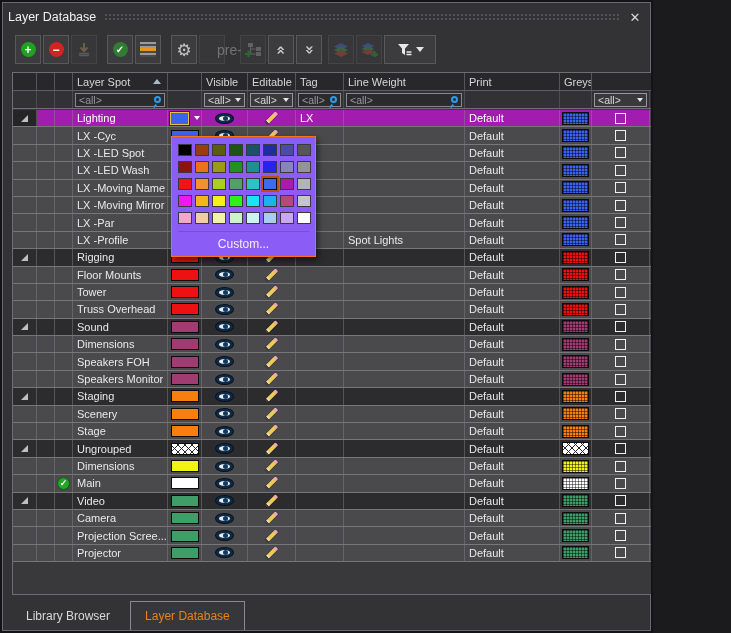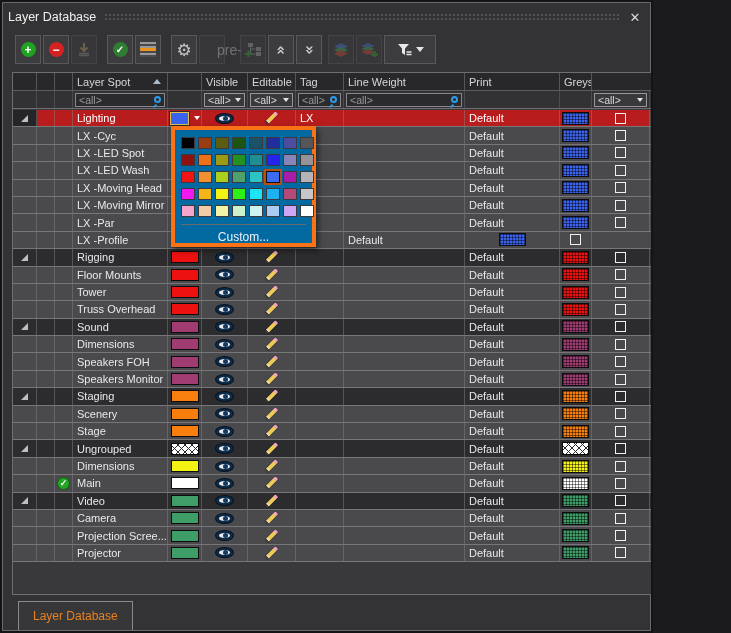--- a/index.html
+++ b/index.html
@@ -39,21 +39,21 @@
   .fcell{display:flex;align-items:center;padding:1px 2px;border-right:1px solid #4c4c50;}
   .search{flex:1;display:flex;align-items:center;height:14px;background:#2b2b2d;border:1px solid #88888c;padding:0 3px;font-size:10.5px;color:#98989c;white-space:nowrap;}
   .mag{margin-left:auto;position:relative;width:7px;height:7px;border:2px solid #2f9be8;border-radius:50%;flex:none;}
   .mag::after{content:"";position:absolute;width:2px;height:4px;background:#2f9be8;left:-2px;top:6px;transform:rotate(45deg);}
   .dd{flex:1;display:flex;align-items:center;height:14px;background:#39393b;border:1px solid #97979b;padding:0 3px;font-size:10.5px;color:#d8d8da;}
   .dd .caret{margin-left:auto;border-top-width:4px;border-left-width:3.5px;border-right-width:3.5px;}
 
   .rows{position:absolute;left:0;top:37px;right:0;bottom:0;overflow:hidden;}
   .row{height:17.4px;background:#4a4a4d;border-bottom:1px solid #77777a;font-size:11px;color:#e9e9eb;}
   .row.group{background:#2c2c2e;}
-  .row.selected{background:#b91c1c;color:#ffffff;}
+  .row.selected{background:#a21caf;color:#ffffff;}
   .cell{display:flex;align-items:center;padding:0 4px;border-right:1px solid rgba(135,135,140,.45);overflow:hidden;white-space:nowrap;}
   .cell.center{justify-content:center;padding:0;}
   .cell.last{border-right:none;}
   .row.selected .cell.expcell{background:#252527;}
   .row.selected .cell.last{background:#474749;}
   .tri{width:0;height:0;border-left:7px solid transparent;border-bottom:7px solid #bfbfc2;}
   .swatch{width:28px;height:12px;border:1px solid #0d0d0f;}
   .hatch{background:#ffffff;background-image:repeating-linear-gradient(45deg,#2a2a2a 0 1px,transparent 1px 5px),repeating-linear-gradient(-45deg,#2a2a2a 0 1px,transparent 1px 5px);}
   .printsw{width:27px;height:13px;border:1px solid #0d0d0f;background-image:linear-gradient(rgba(0,0,0,.45) 1px,transparent 1px),linear-gradient(90deg,rgba(0,0,0,.45) 1px,transparent 1px);background-size:3px 3px;}
   .printsw.hatch{background-image:repeating-linear-gradient(45deg,#2a2a2a 0 1px,transparent 1px 5px),repeating-linear-gradient(-45deg,#2a2a2a 0 1px,transparent 1px 5px);background-size:auto;}
@@ -61,21 +61,21 @@
   .eye::before{content:"";position:absolute;left:3px;top:2px;width:11px;height:5px;border-radius:50%;background:#e9edf2;}
   .eye::after{content:"";position:absolute;left:7px;top:2px;width:5px;height:5px;border-radius:50%;background:#15395c;}
   .pencil{width:15px;height:4px;border-radius:1px;transform:rotate(-45deg);background:linear-gradient(90deg,#4a4038 0 2px,#e9d6a0 2px 4px,#edcb55 4px 12px,#f0a6b8 12px 15px);box-shadow:0 0 0 .5px rgba(0,0,0,.35);}
   .chk{width:11px;height:11px;border:1.5px solid #f0f0f2;background:transparent;}
   .statuschk{width:13px;height:13px;border-radius:50%;background:#25a525;border:1px solid #0f5d0f;color:#fff;font-size:9px;font-weight:bold;display:flex;align-items:center;justify-content:center;}
   .colordrop{display:flex;align-items:center;gap:2px;}
   .colordrop .sw{width:19px;height:13px;border:1px solid #e3c04e;box-shadow:0 0 0 1px #2a2a2a;}
   .colordrop .arr{width:0;height:0;border-left:3.5px solid transparent;border-right:3.5px solid transparent;border-top:4px solid #ffffff;margin-left:3px;}
 
   
-  .popup{position:absolute;left:169px;top:124px;width:145px;height:121px;background:#0369a1;border:4px solid #f97316;box-shadow:2px 3px 6px rgba(0,0,0,.55);z-index:20;}
+  .popup{position:absolute;left:169px;top:134px;width:145px;height:121px;background:#8b5cf6;border:1px solid #f97316;box-shadow:2px 3px 6px rgba(0,0,0,.55);z-index:20;}
   .pgrid{display:grid;grid-template-columns:repeat(8,14px);grid-auto-rows:12px;gap:5px 3px;padding:7px 0 0 6px;}
   .psw{width:14px;height:12px;border:1px solid #3a3a3e;}
   .psw.sel{box-shadow:0 0 0 2px #b85010;border-color:#101012;}
   .psep{height:1px;background:#6a6a6e;margin:7px 6px 0 6px;}
   .pcustom{text-align:center;font-size:12px;color:#f0f0f2;padding-top:5px;}
 
   
   .tabs{position:absolute;left:10px;top:599px;right:8px;height:29px;display:flex;align-items:stretch;font-size:12px;}
   .tab{display:flex;align-items:center;padding:0 14px;color:#d8d8da;}
   .tab.active{border:1px solid #8a8a8e;border-bottom:none;color:#e8821e;background:#37373a;margin-left:6px;}
@@ -345,21 +345,21 @@
           <div class="cell center">
             <div class="chk"></div>
           </div>
           <div class="cell last"></div>
         </div>
         <div class="grid row">
           <div class="cell center expcell"></div>
           <div class="cell"></div>
           <div class="cell center"></div>
           <div class="cell">
-            <div class="">LX -Moving Head</div>
+            <div class="">LX -Moving Name</div>
           </div>
           <div class="cell center">
             <div class="swatch" style="background: rgb(59, 99, 238);"></div>
           </div>
           <div class="cell center">
             <div class="eye"></div>
           </div>
           <div class="cell center">
             <div class="pencil"></div>
           </div>
@@ -444,20 +444,23 @@
           <div class="cell center">
             <div class="swatch" style="background: rgb(59, 99, 238);"></div>
           </div>
           <div class="cell center">
             <div class="eye"></div>
           </div>
           <div class="cell center">
             <div class="pencil"></div>
           </div>
           <div class="cell"></div>
+          <div class="cell">
+            <div class="">Spot Lights</div>
+          </div>
           <div class="cell">
             <div class="">Default</div>
           </div>
           <div class="cell center">
             <div class="printsw" style="background-color: rgb(59, 99, 238);"></div>
           </div>
           <div class="cell center">
             <div class="chk"></div>
           </div>
           <div class="cell last"></div>
@@ -1040,16 +1043,17 @@
         <div class="psw" style="background: rgb(204, 242, 242);"></div>
         <div class="psw" style="background: rgb(170, 204, 242);"></div>
         <div class="psw" style="background: rgb(204, 166, 242);"></div>
         <div class="psw" style="background: rgb(255, 255, 255);"></div>
       </div>
     <div class="psep"></div>
     <div class="pcustom">Custom...</div>
   </div>
 
   <div class="tabs">
+    <div class="tab">Library Browser</div>
     <div class="tab active">Layer Database</div>
   </div>
 
 </div>
 
 </body></html>

